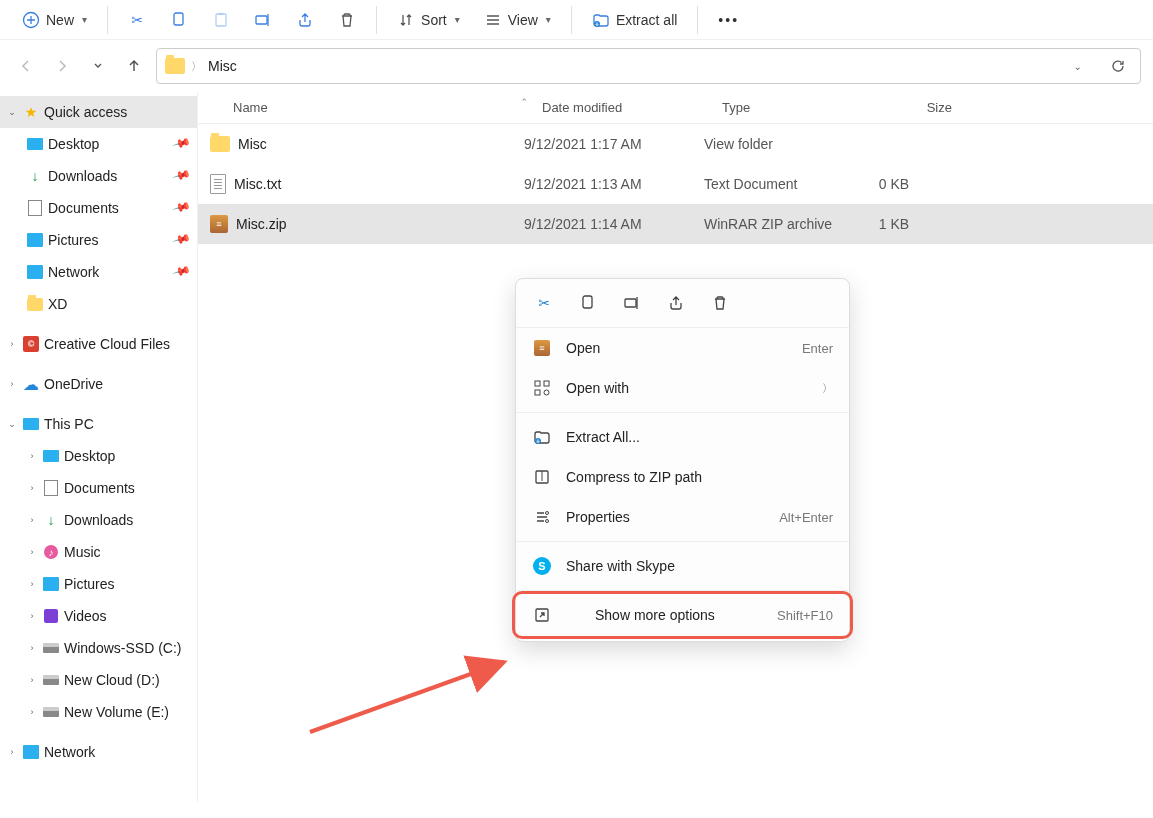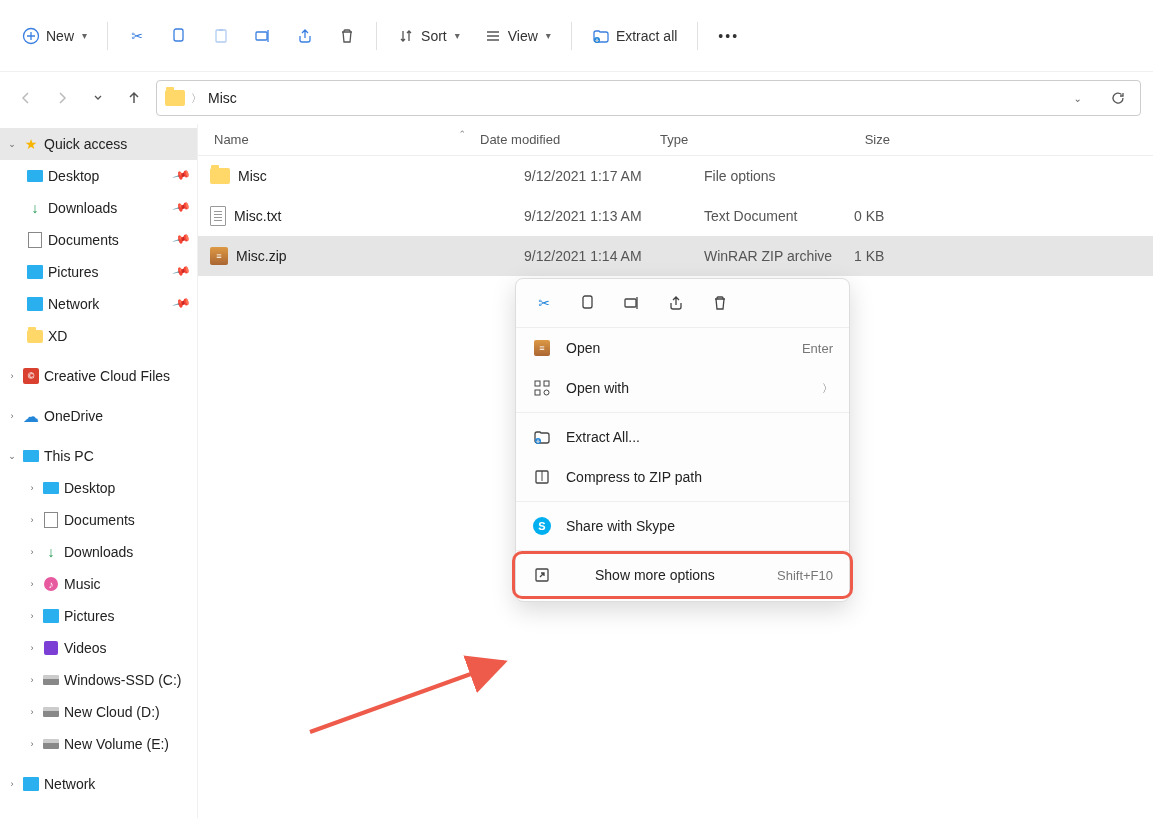--- a/index.html
+++ b/index.html
@@ -1,17 +1,17 @@
 <!DOCTYPE html>
 <html><head>
 <meta charset="utf-8">
 <style>
   * { box-sizing: border-box; margin: 0; padding: 0; font-family: "Segoe UI", sans-serif; }
   body { width:1153px; height:818px; background:#fff; font-size:14px; color:#222; overflow:hidden; position:relative;}
-  .toolbar { height:72px; display:flex; align-items:center; padding:0 12px; gap:4px; border-bottom:1px solid #f0f0f0;}
+  .toolbar { height:40px; display:flex; align-items:center; padding:0 12px; gap:4px; border-bottom:1px solid #f0f0f0;}
   .tb-btn { display:flex; align-items:center; gap:6px; padding:6px 10px; border-radius:4px; color:#333; }
   .tb-icon{width:18px;height:18px;display:flex;align-items:center;justify-content:center;color:#3a7fe0;}
   .tb-sep{width:1px;height:28px;background:#e0e0e0;margin:0 6px;}
   .chev{font-size:10px;color:#666;margin-left:2px;}
   .navrow{height:52px;display:flex;align-items:center;padding:0 12px;gap:8px;}
   .nav-btn{width:28px;height:28px;display:flex;align-items:center;justify-content:center;color:#555;border-radius:4px;}
   .nav-btn.dis{color:#bbb;}
   .addr{flex:1;height:36px;border:1px solid #ccc;border-radius:4px;display:flex;align-items:center;padding:0 8px;gap:6px;}
   .addr-icon{width:20px;height:16px;background:#ffd869;border-radius:2px;position:relative;}
   .addr-icon::before{content:"";position:absolute;top:-3px;left:1px;width:8px;height:3px;background:#ffd869;border-radius:1px 1px 0 0;}
@@ -20,31 +20,31 @@
   .sidebar{width:198px;border-right:1px solid #f0f0f0;overflow-y:auto;padding:4px 0;}
   .sb-item{display:flex;align-items:center;height:32px;padding:0 6px;gap:4px;position:relative;}
   .sb-item.lv1{padding-left:6px;}
   .sb-item.lv2{padding-left:26px;}
   .sb-caret{width:12px;height:12px;display:flex;align-items:center;justify-content:center;font-size:9px;color:#666;}
   .sb-ico{width:18px;height:18px;display:flex;align-items:center;justify-content:center;}
   .sb-item.sel{background:#e8e8e8;}
   .pin{position:absolute;right:8px;color:#888;font-size:12px;transform:rotate(30deg);}
   .main{flex:1;}
   .cols{display:flex;height:32px;align-items:center;border-bottom:1px solid #eee;color:#555;font-size:13px;}
-  .col-name{width:282px;padding-left:16px;position:relative;}
+  .col-name{width:344px;padding-left:35px;position:relative;}
   .col-sort{position:absolute;right:14px;top:-3px;font-size:9px;color:#888;}
   .col-date{width:180px;}
   .col-type{width:150px;}
   .col-size{width:100px;text-align:right;padding-right:20px;}
   .row{display:flex;height:40px;align-items:center;}
   .row.sel{background:#e5e5e5;}
   .rn{width:326px;padding-left:12px;display:flex;align-items:center;gap:8px;}
   .rd{width:180px;color:#555;}
   .rt{width:150px;color:#555;}
-  .rs{width:100px;text-align:left;padding-right:20px;color:#555;}
+  .rs{width:100px;text-align:center;padding-right:20px;color:#555;}
   .folder-ico{width:20px;height:16px;background:#ffd869;border-radius:2px;position:relative;}
   .folder-ico::before{content:"";position:absolute;top:-3px;left:1px;width:8px;height:3px;background:#ffd869;border-radius:1px 1px 0 0;}
   .txt-ico{width:16px;height:20px;background:#fff;border:1px solid #999;border-radius:1px;position:relative;}
   .txt-ico::after{content:"";position:absolute;left:3px;right:3px;top:4px;height:1px;background:#999;box-shadow:0 3px 0 #999,0 6px 0 #999,0 9px 0 #999;}
   .zip-ico{width:18px;height:18px;background:linear-gradient(#d94,#a63);border-radius:2px;display:flex;align-items:center;justify-content:center;font-size:9px;color:#fff;font-weight:bold;}
   .ctx{position:absolute;left:515px;top:278px;width:335px;background:#fdfdfd;border:1px solid #ddd;border-radius:8px;box-shadow:0 8px 24px rgba(0,0,0,0.15);padding-bottom:6px;}
   .ctx-top{display:flex;gap:24px;padding:14px 18px;border-bottom:1px solid #eee;}
   .ctx-top-ico{width:20px;height:20px;display:flex;align-items:center;justify-content:center;color:#444;}
   .ctx-item{display:flex;align-items:center;height:40px;padding:0 16px;gap:14px;position:relative;}
   .ctx-ico{width:20px;height:20px;display:flex;align-items:center;justify-content:center;color:#444;}
@@ -339,21 +339,21 @@
       <div class="col-date">Date modified</div>
       <div class="col-type">Type</div>
       <div class="col-size">Size</div>
     </div>
     <div class="row">
       <div class="rn">
           <span class="folder-ico"></span>
           <span>Misc</span>
         </div>
       <div class="rd">9/12/2021 1:17 AM</div>
-      <div class="rt">File options</div>
+      <div class="rt">View folder</div>
       <div class="rs"></div>
     </div>
     <div class="row">
       <div class="rn">
           <span class="txt-ico"></span>
           <span>Misc.txt</span>
         </div>
       <div class="rd">9/12/2021 1:13 AM</div>
       <div class="rt">Text Document</div>
       <div class="rs">0 KB</div>
@@ -427,20 +427,31 @@
   </div>
   <div class="ctx-item">
     <span class="ctx-ico">
         <svg width="16" height="16" viewBox="0 0 16 16">
           <rect x="2" y="2" width="12" height="12" rx="1" fill="none" stroke="currentColor" stroke-width="1.3"></rect>
           <path d="M8 2v4M7 7h2M7 9h2M7 11h2" stroke="currentColor"></path>
         </svg>
       </span>
     <span>Compress to ZIP path</span>
   </div>
+  <div class="ctx-item">
+    <span class="ctx-ico">
+        <svg width="16" height="16" viewBox="0 0 16 16">
+          <path d="M3 4h7M3 8h10M3 12h7" stroke="currentColor" stroke-width="1.5"></path>
+          <circle cx="13" cy="4" r="1.5" fill="none" stroke="currentColor"></circle>
+          <circle cx="13" cy="12" r="1.5" fill="none" stroke="currentColor"></circle>
+        </svg>
+      </span>
+    <span>Properties</span>
+    <span class="ctx-hint">Alt+Enter</span>
+  </div>
   <div class="ctx-sep"></div>
   <div class="ctx-item">
     <span class="ctx-ico">
         <span class="skype-ico">S</span>
       </span>
     <span>Share with Skype</span>
   </div>
   <div class="ctx-sep"></div>
   <div class="ctx-item" style="position:relative;gap:43px;">
     <span class="ctx-hl" style="top:-4px;"></span>

